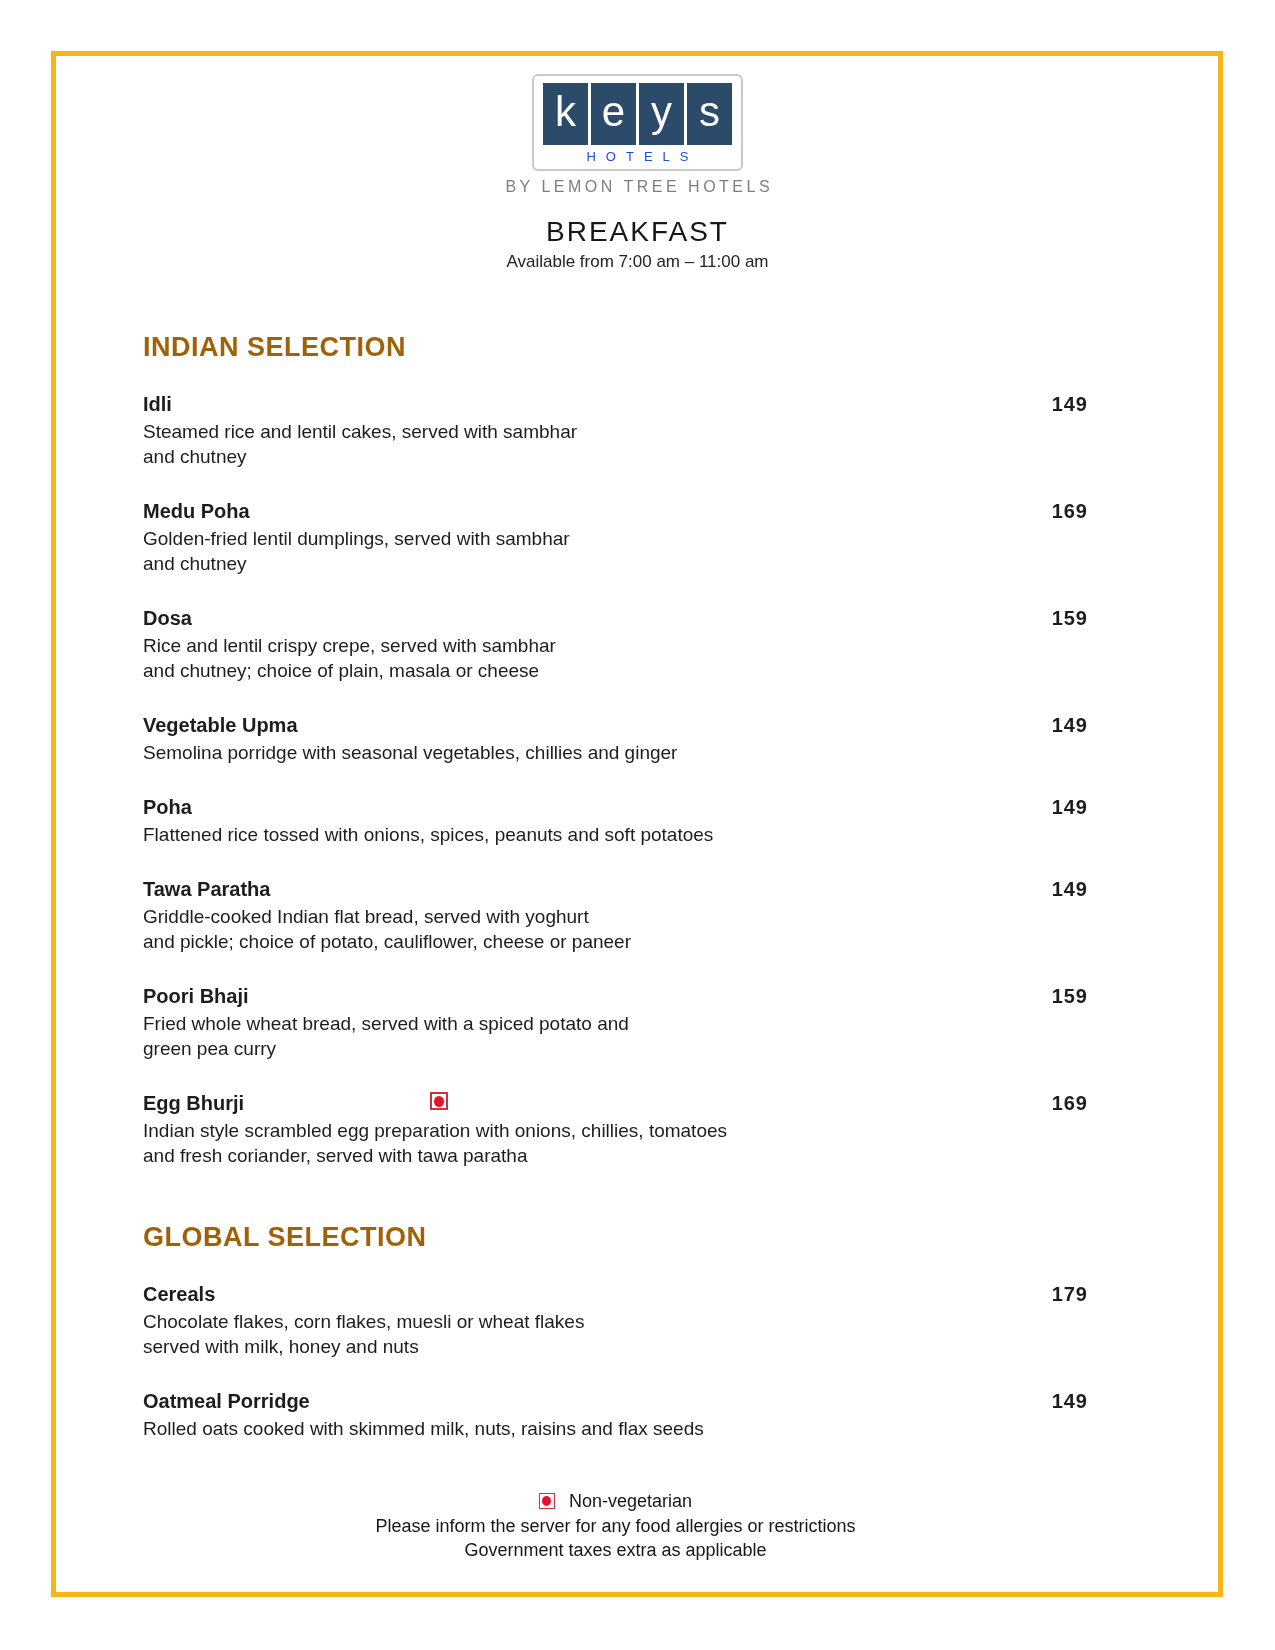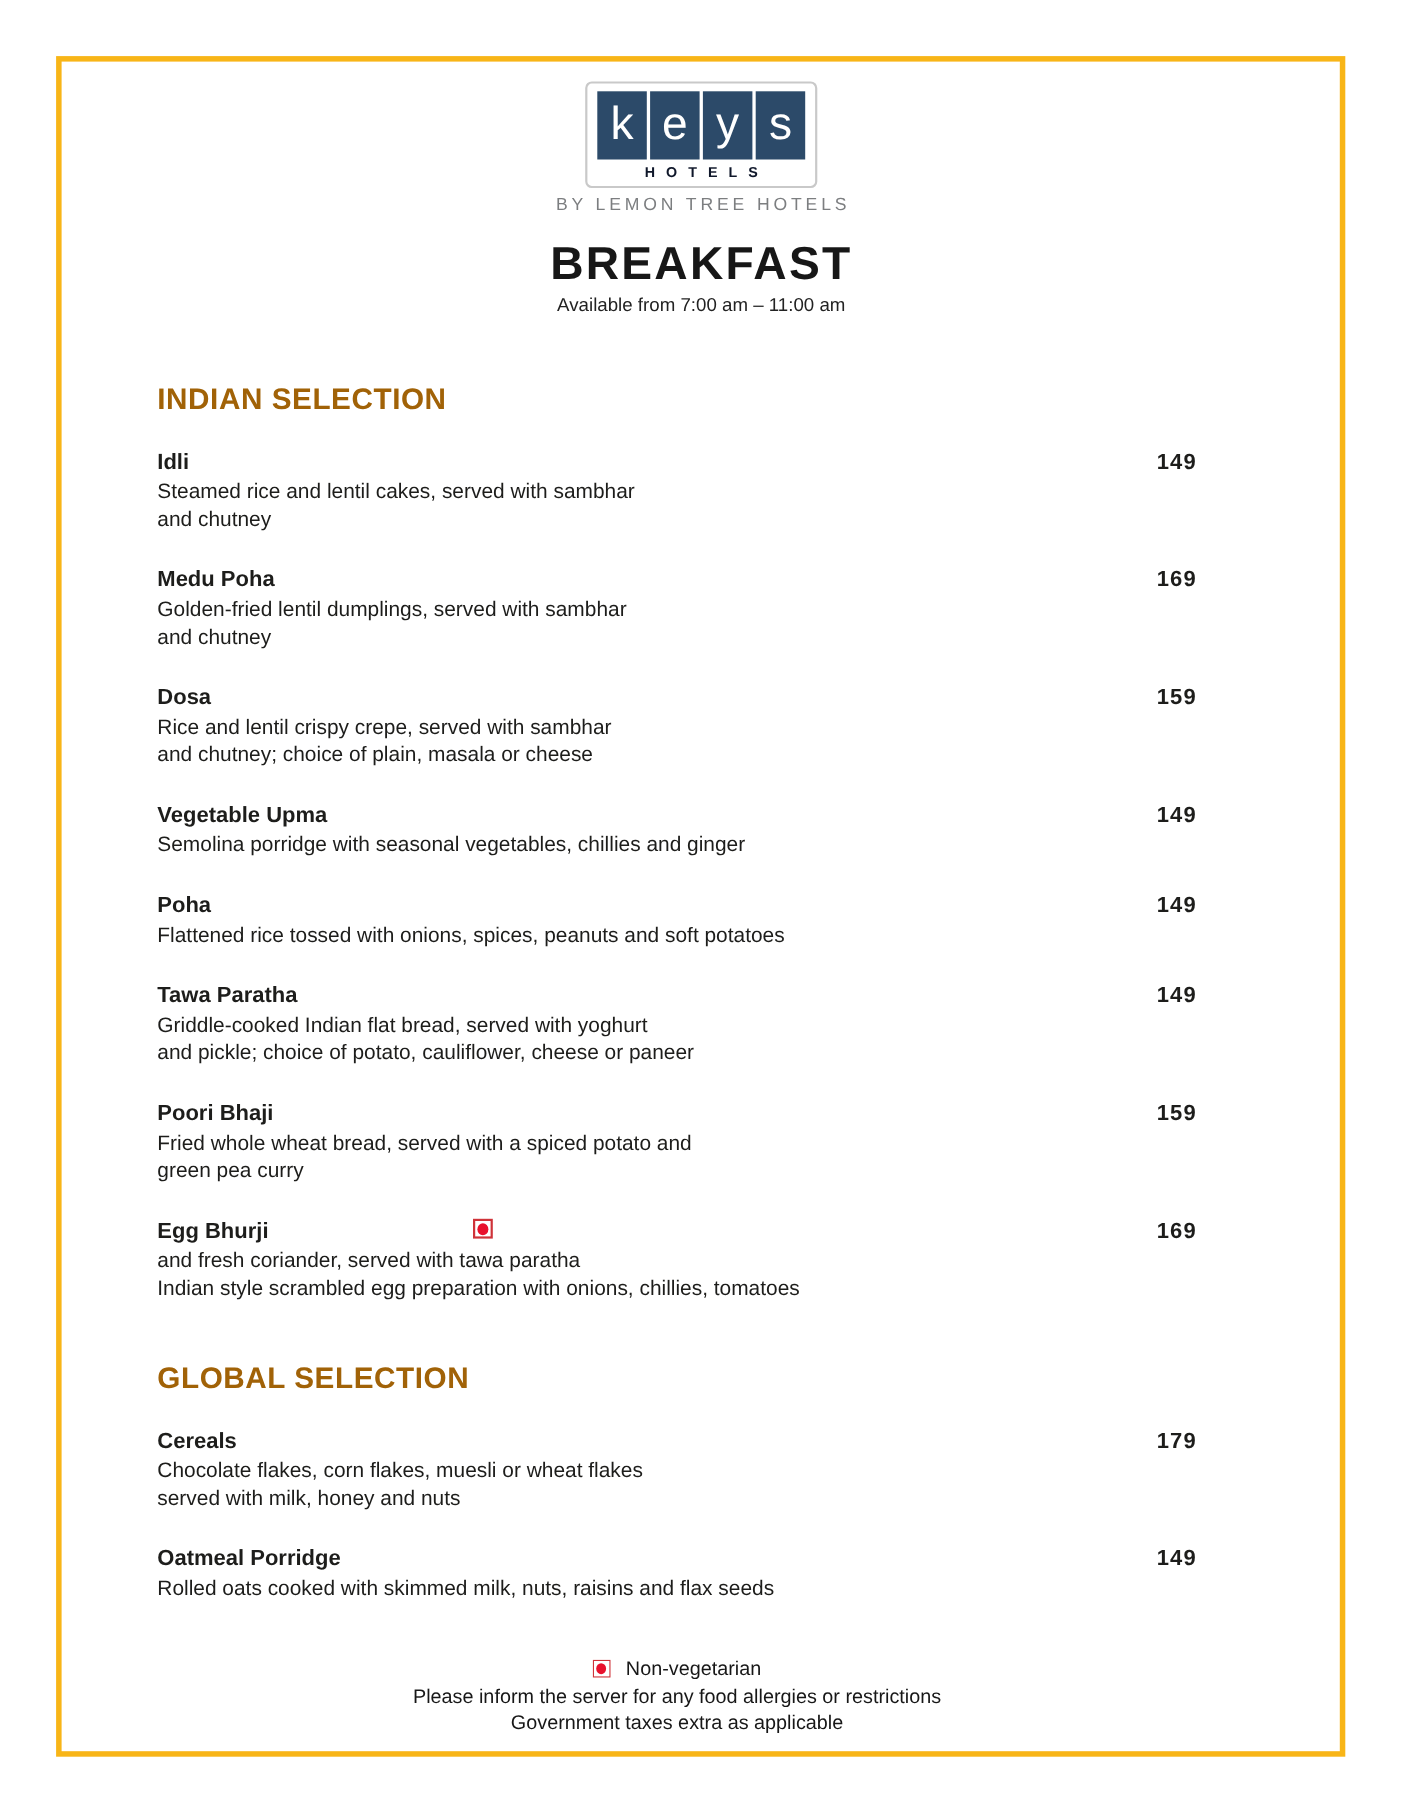--- a/index.html
+++ b/index.html
@@ -13,24 +13,24 @@
   }
   *{margin:0;padding:0;box-sizing:border-box;}
   body{background:#fff;font-family:"Liberation Sans",sans-serif;color:var(--text-color);}
   .page{position:relative;width:1275px;height:1650px;background:#fff;overflow:hidden;}
   .frame{position:absolute;left:51px;top:51px;width:1172px;height:1546px;border:5px solid var(--frame-color);pointer-events:none;}
 
   .logo-wrap{padding-top:74px;text-align:center;}
   .logo-box{display:inline-block;background:#fff;border:2px solid #c9c9c9;border-radius:6px;padding:7px 9px 5px 9px;}
   .tiles{display:flex;gap:3px;justify-content:center;}
   .tile{display:flex;align-items:center;justify-content:center;width:45px;height:62px;background:var(--tile-color);color:#fff;font-size:42px;line-height:1;padding-bottom:4px;}
-  .logo-hotels{margin-top:4px;font-size:13px;font-weight:bold;color:#0f172a;letter-spacing:10px;text-indent:10px;}
+  .logo-hotels{margin-top:4px;font-size:13px;font-weight:normal;color:#1d4ed8;letter-spacing:10px;text-indent:10px;}
   .logo-tagline{margin-top:7px;font-size:16px;color:var(--tagline-gray);letter-spacing:3.5px;text-indent:3.5px;}
 
-  .title{margin-top:20px;text-align:center;font-size:42px;font-weight:bold;letter-spacing:2px;color:#171717;}
+  .title{margin-top:20px;text-align:center;font-size:28px;font-weight:normal;letter-spacing:2px;color:#171717;}
   .availability{margin-top:4px;text-align:center;font-size:17px;color:#222;}
 
   .content{margin:60px 87px 0 143px;width:945px;}
   .section-heading{font-size:27px;font-weight:bold;letter-spacing:0.5px;color:#a16207;margin-bottom:28px;}
   .menu-section + .menu-section{margin-top:54px;}
   .item{display:flex;justify-content:flex-start;align-items:flex-start;margin-bottom:29px;}
   .item:last-child{margin-bottom:0;}
   .item-left{flex:1;}
   .item-name-row{position:relative;line-height:26px;}
   .item-name{font-size:20px;font-weight:bold;}
@@ -125,22 +125,22 @@
               <div class="item-desc">Fried whole wheat bread, served with a spiced potato and</div>
               <div class="item-desc">green pea curry</div>
             </div>
             <div class="item-price">159</div>
           </div>
           <div class="item">
             <div class="item-left">
               <div class="item-name-row"><span class="item-name">Egg Bhurji</span><span class="nv-icon">
                   <span class="nv-dot"></span>
                 </span></div>
+              <div class="item-desc">Indian style scrambled egg preparation with onions, chillies, tomatoes</div>
               <div class="item-desc">and fresh coriander, served with tawa paratha</div>
-              <div class="item-desc">Indian style scrambled egg preparation with onions, chillies, tomatoes</div>
             </div>
             <div class="item-price">169</div>
           </div>
         </section>
         <section class="menu-section">
           <h2 class="section-heading">GLOBAL SELECTION</h2>
           <div class="item">
             <div class="item-left">
               <div class="item-name-row"><span class="item-name">Cereals</span></div>
               <div class="item-desc">Chocolate flakes, corn flakes, muesli or wheat flakes</div>

